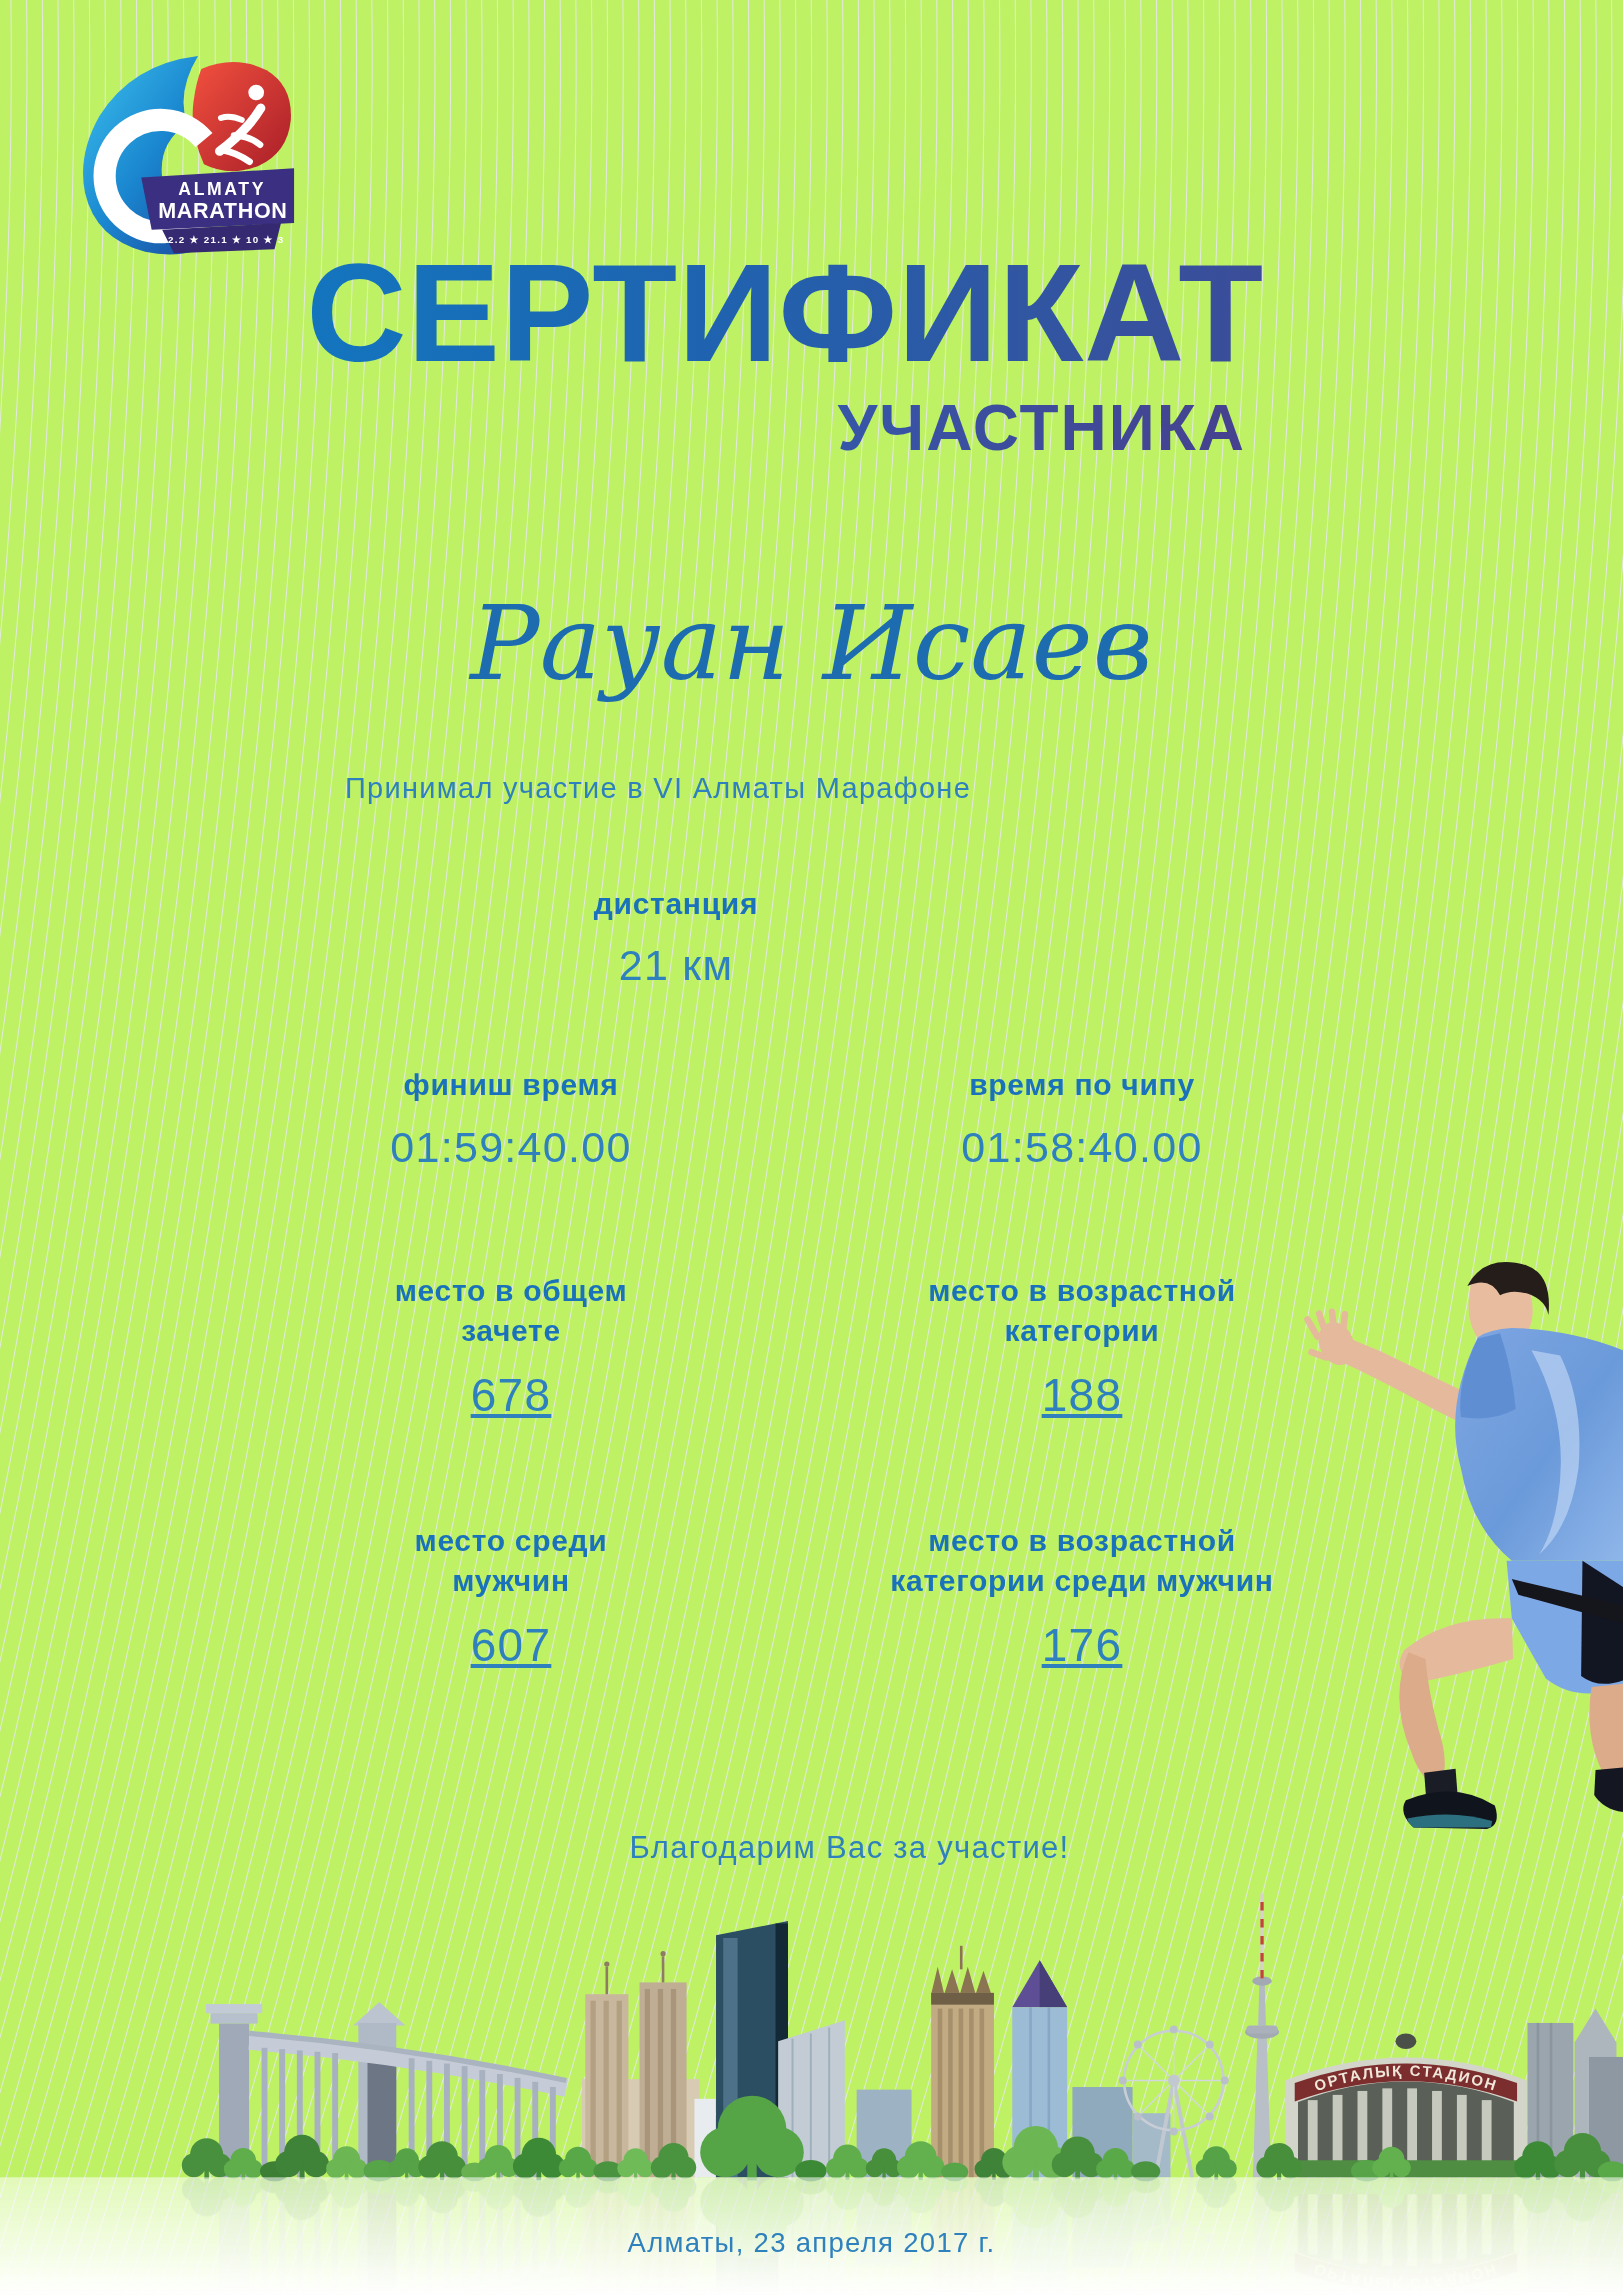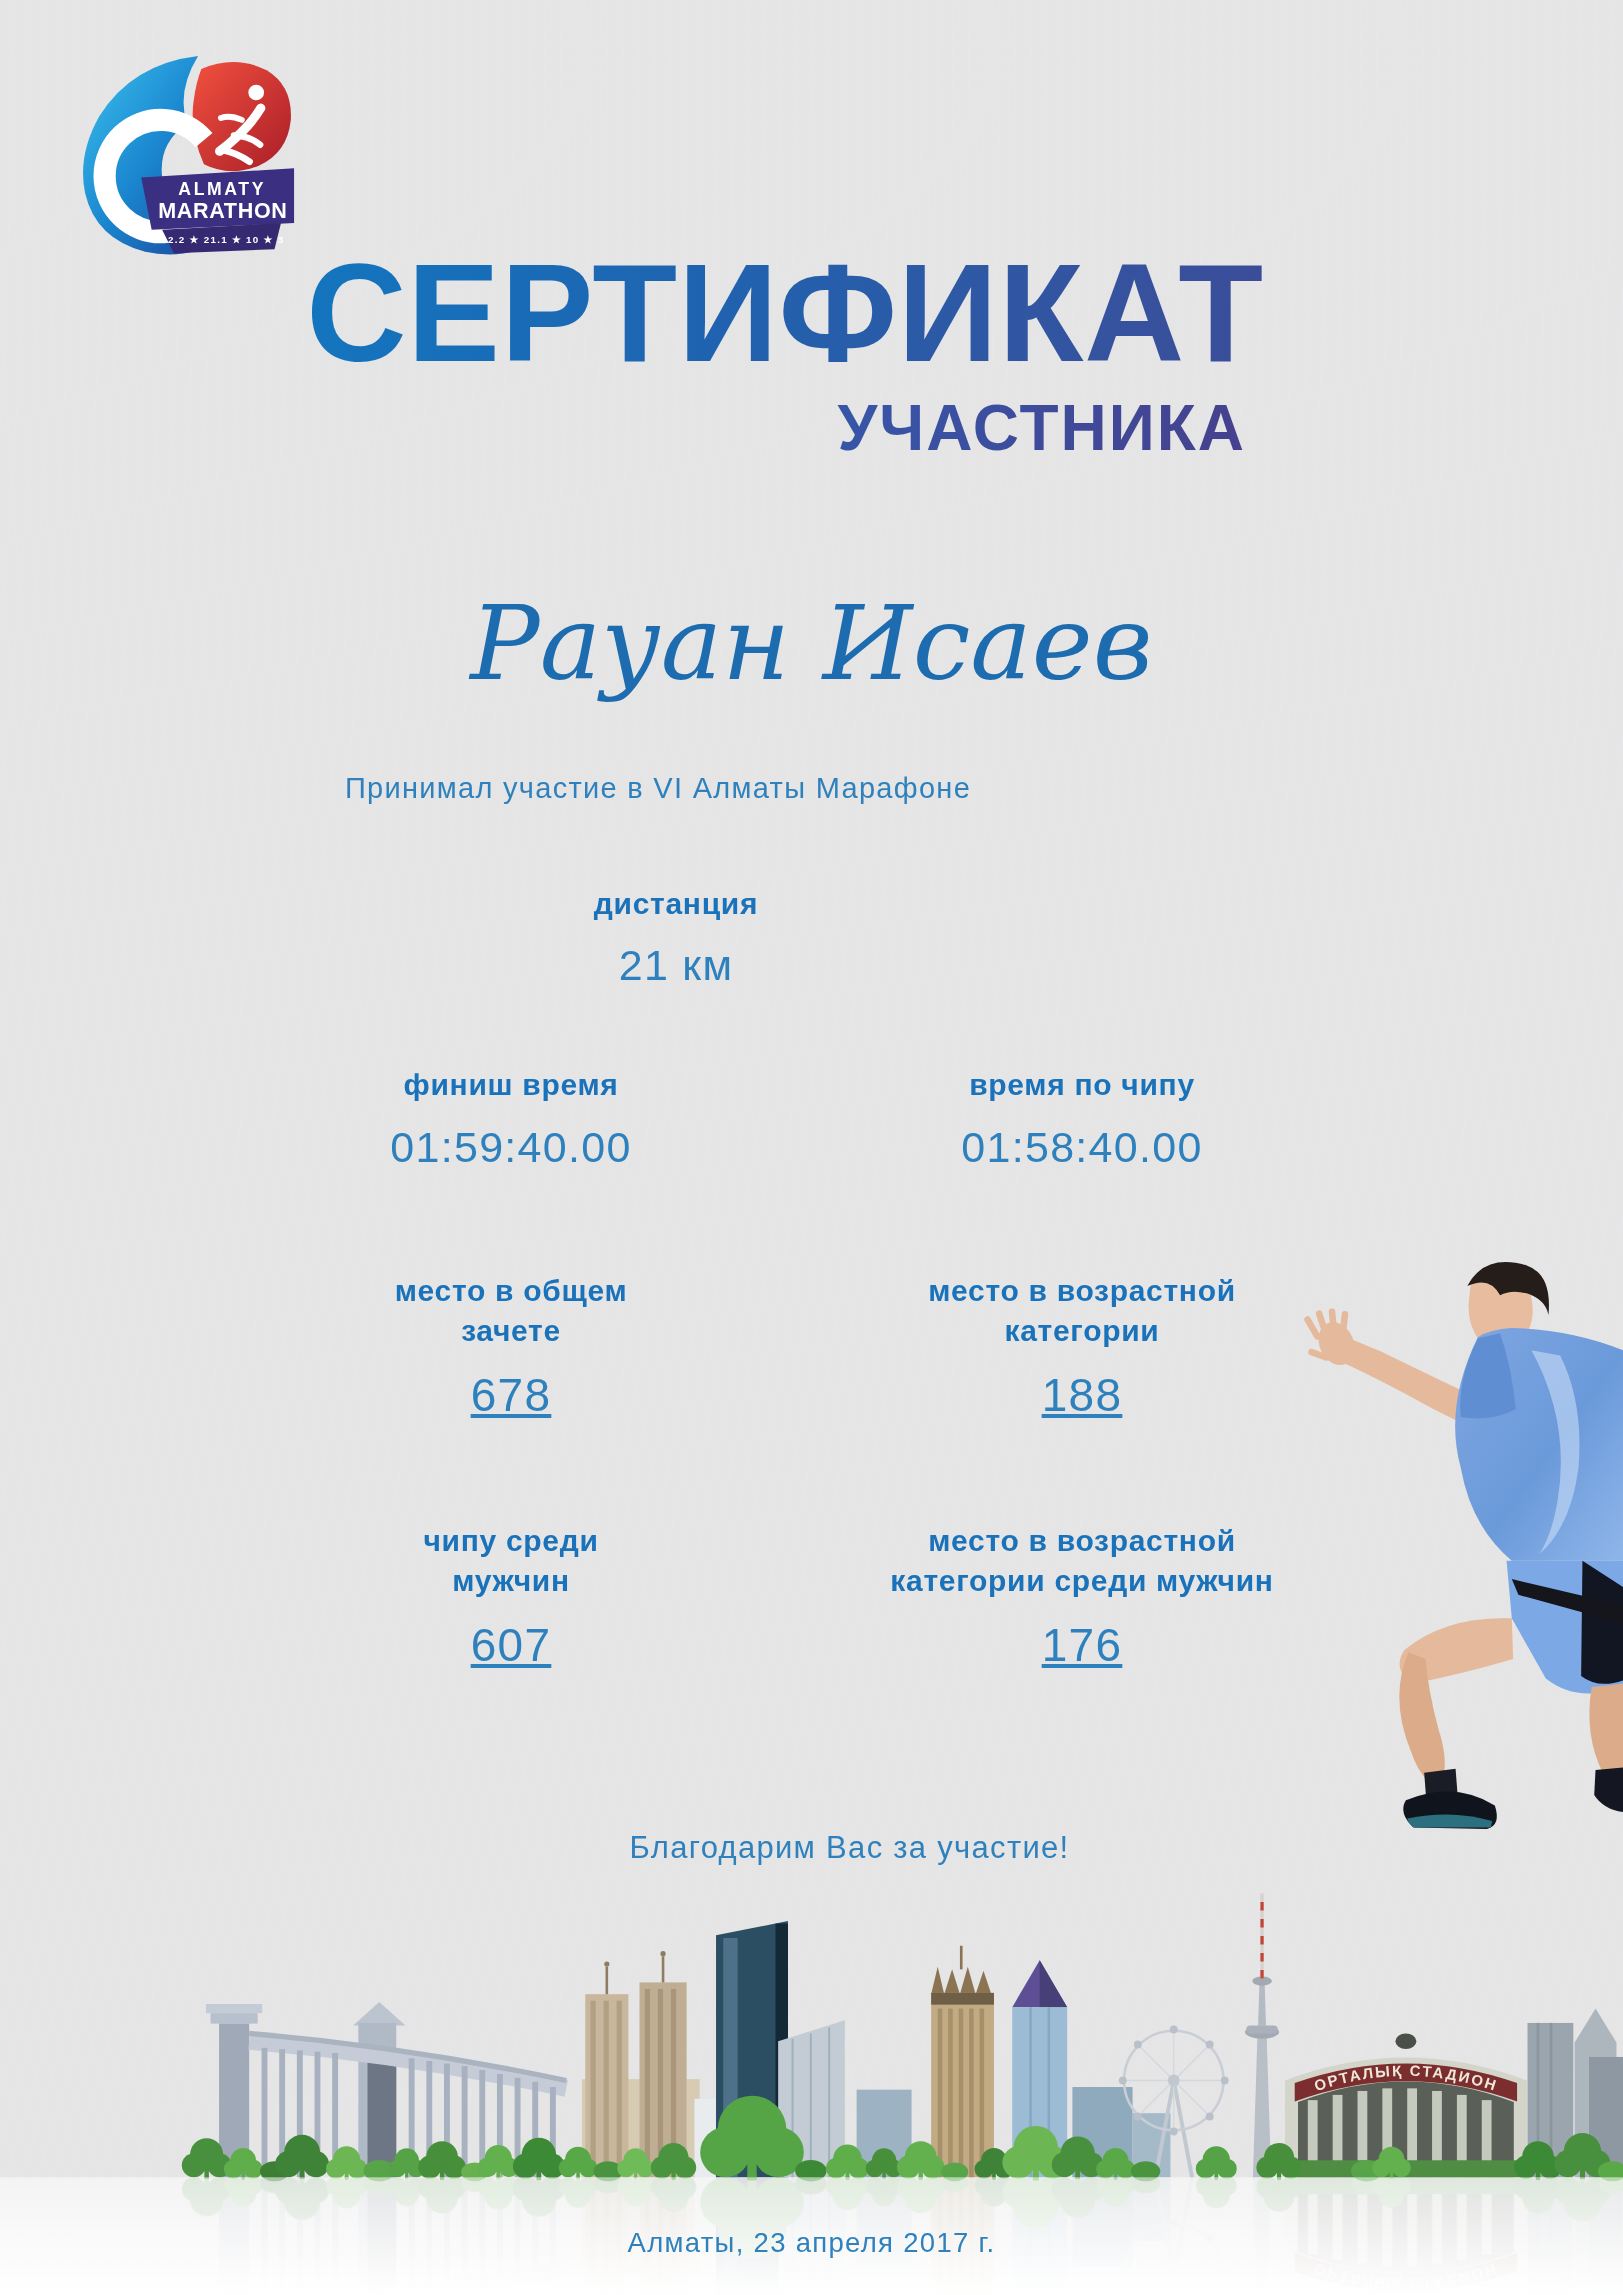--- a/index.html
+++ b/index.html
@@ -1,16 +1,16 @@
 <!DOCTYPE html>
 <html style="font-size:10.5px"><head>
 <meta charset="utf-8">
 <style>
   html,body{margin:0;padding:0;background:#ffffff;}
-  .page{position:relative;width:1623px;height:2295px;overflow:hidden;background:#e5e5e5;
+  .page{position:relative;width:1623px;height:2295px;overflow:hidden;background:#bef264;
         font-family:"Liberation Sans",sans-serif;}
   .bg-lines{position:absolute;inset:0;z-index:0;}
   .layer{position:absolute;z-index:2;}
 
   
   .logo{left:64px;top:52px;width:242px;height:209px;}
 
   
   .title{left:0;top:243px;width:1570px;text-align:center;
          font-size:139px;font-weight:700;letter-spacing:0.7px;line-height:1;
@@ -273,21 +273,21 @@
     </div>
     <div class="cell r">
       <div class="stat-label">место в возрастной
 категории</div>
       <div class="stat-value num">188</div>
     </div>
   </div>
 
   <div class="layer stat-row row3">
     <div class="cell l">
-      <div class="stat-label">чипу среди
+      <div class="stat-label">место среди
 мужчин</div>
       <div class="stat-value num">607</div>
     </div>
     <div class="cell r">
       <div class="stat-label">место в возрастной
 категории среди мужчин</div>
       <div class="stat-value num">176</div>
     </div>
   </div>
 

